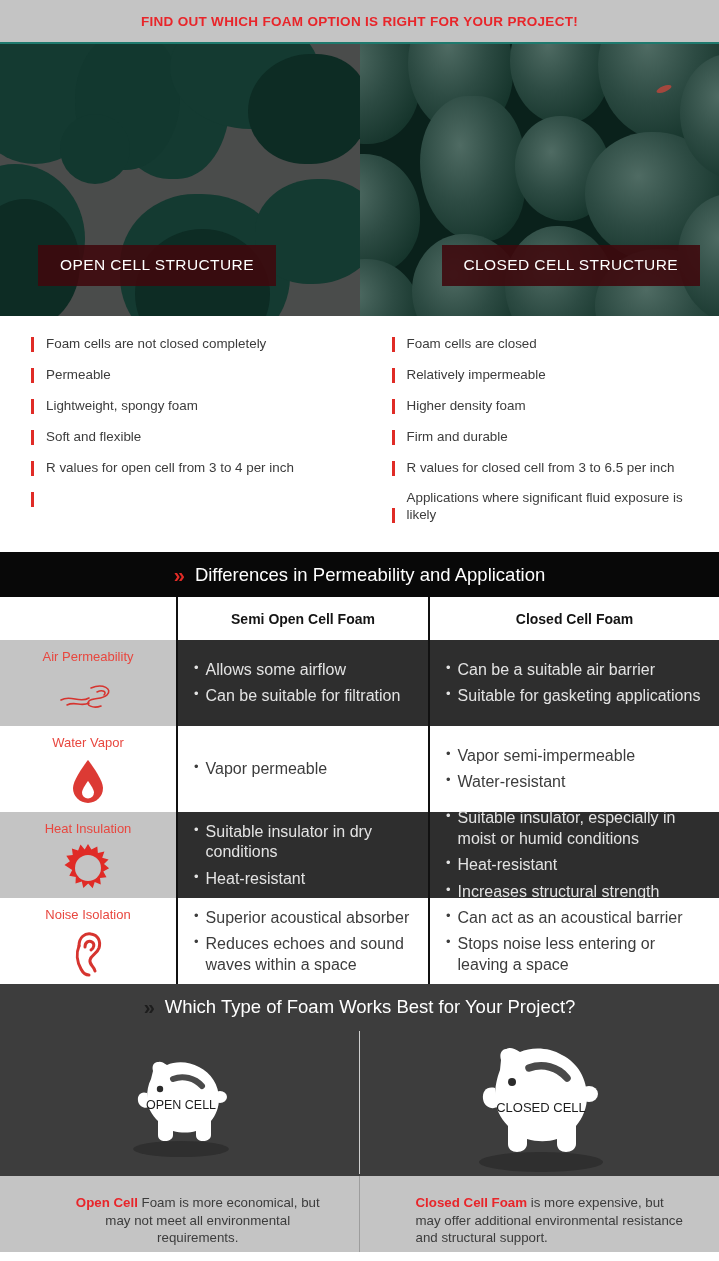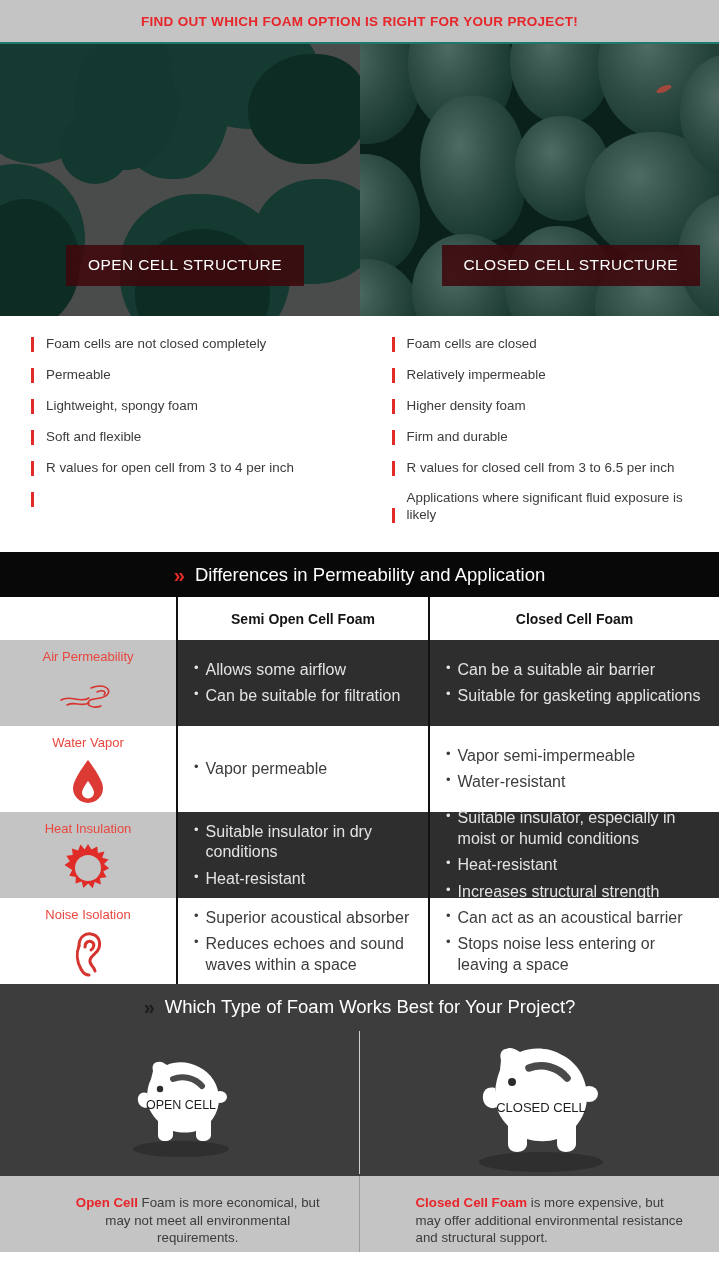--- a/index.html
+++ b/index.html
@@ -45,21 +45,21 @@
     position:absolute; width:16px; height:6px; border-radius:50%;
     background:#b8453c; transform:rotate(-22deg); opacity:.85;
   }
 
   .hero-label{
     position:absolute; bottom:30px;
     background:rgba(63,8,12,.88);
     color:#ffffff; font-size:15.5px; letter-spacing:.4px;
     padding:11px 22px 12px 22px; white-space:nowrap;
   }
-  .hero-label.open{ left:38px;margin-left:28px; }
+  .hero-label.open{ left:38px; }
   .hero-label.closed{ left:442px; }
 
   
   .compare{
     display:flex; padding:18px 0 16px 0; background:#ffffff;
   }
   .compare-col{ width:50%; padding-left:31px; padding-right:22px; }
   .compare-col.right{ padding-left:32px; }
   .bullet-row{ display:flex; align-items:flex-end; margin-bottom:13px; }
   .bar{

